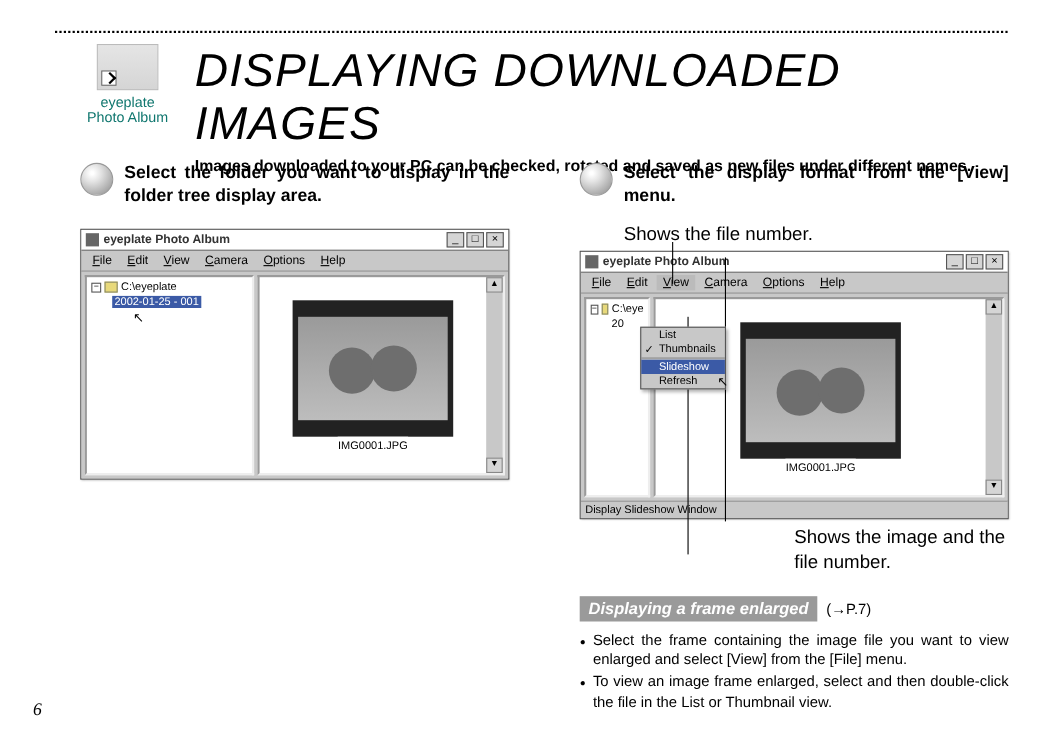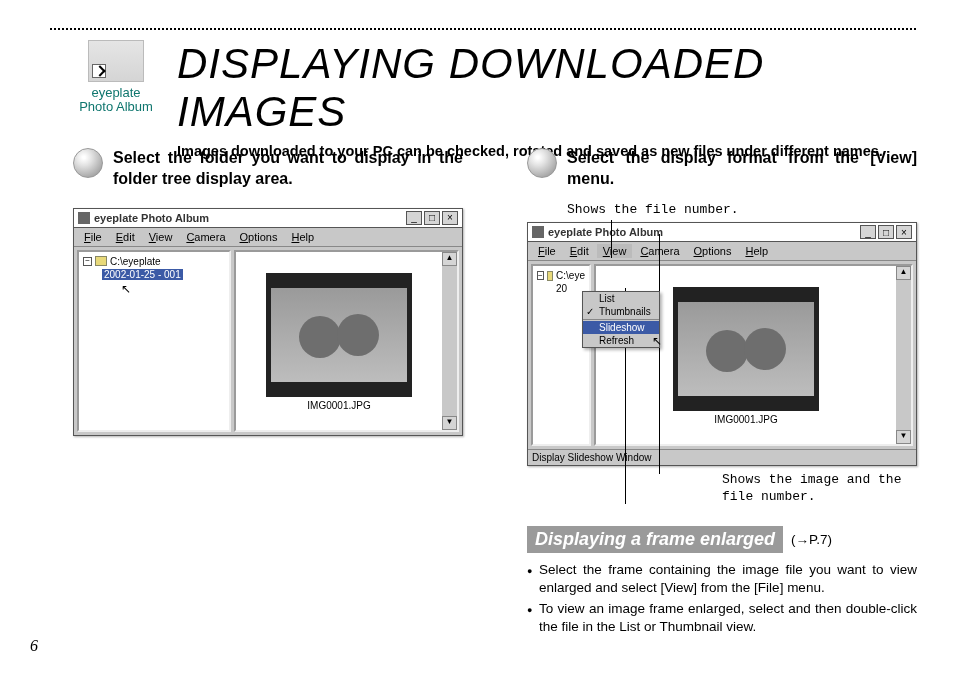--- a/index.html
+++ b/index.html
@@ -12,21 +12,21 @@
 .app-icon .arrow::before { content:""; position:absolute; left:3px; top:2px; width:6px; height:6px; border-top:2px solid #000; border-right:2px solid #000; transform: rotate(45deg); }
 .app-name { font-family: Liberation Sans, sans-serif; font-size: 13px; line-height: 1.1; text-align: center; color:#0f766e; }
 .title-col { flex: 1; }
 .page-title { font-family: Impact, "Arial Black", sans-serif; font-style: italic; font-size: 42px; letter-spacing: 1px; margin-bottom: 6px; }
 .intro { font-weight: bold; font-size: 14.5px; line-height: 1.35; text-align: justify; }
 .cols { position: absolute; top: 148px; left: 73px; right: 45px; display: flex; gap: 40px; }
 .col { flex: 1; position: relative; }
 .step-row { display: flex; gap: 10px; align-items: flex-start; margin-bottom: 12px; }
 .bullet-sphere { width: 30px; height: 30px; border-radius: 50%; background: radial-gradient(circle at 35% 30%, #fff 5%, #e3e3e3 30%, #888 100%); border: 1px solid #999; flex-shrink: 0; }
 .step-text { font-weight: bold; font-size: 16px; line-height: 1.3; text-align: justify; flex: 1; }
-.caption { font-size: 13px; line-height: 1.3; font-family: Liberation Mono, monospace; }
+.caption { font-size: 17px; line-height: 1.3; }
 .caption-num { margin-left: 40px; margin-bottom: 4px; }
 .caption-below { margin-left: 195px; margin-top: 6px; max-width: 200px; }
 .caption-slideshow { margin-top: 14px; margin-left: 32px; }
 
 .appwin { width: 390px; border: 1px solid #555; background: #c8c8c8; font-size: 11px; box-shadow: 1px 1px 2px rgba(0,0,0,.3); }
 .appwin .titlebar { background: #fff; border-bottom: 1px solid #555; padding: 2px 4px; display:flex; align-items:center; gap:4px; }
 .titlebar .ticon { width:12px; height:12px; background:#666; }
 .titlebar .ttext { flex:1; font-weight: bold; color:#333; }
 .titlebar .wctrl { display:flex; gap:2px; }
 .titlebar .wctrl span { width:16px; height:14px; border:1px solid #555; background:#d5d5d5; display:flex; align-items:center; justify-content:center; font-size:10px; }
@@ -61,21 +61,21 @@
 .dd-menu .mi.hi { background:#3b5aa6; color:#fff; }
 .dd-cursor { position:absolute; left:124px; top:73px; font-size:12px; z-index:6; }
 
 .line { position:absolute; background:#000; z-index:2; }
 
 .l-num-v { left:84px; top:18px; width:1px; height:38px; }
 .l-thumb-v { left:132px; top:32px; width:1px; height:240px; }
 .l-slide-v { left:98px; top:86px; width:1px; height:216px; }
 
 .subhead-row { display:flex; align-items:center; gap:8px; margin-top: 20px; }
-.subhead { background:#9a9a9a; color:#fff; font-weight:bold; font-style:italic; font-size:18px; padding:3px 8px; font-family: Arial, sans-serif; }
+.subhead { background:#9a9a9a; color:#fff; font-weight:bold; font-style:italic; font-size:15px; padding:3px 8px; font-family: Arial, sans-serif; }
 .pref { font-size:13.5px; }
 .bullets { margin-top:8px; }
 .bullets li { list-style:none; font-size:13.5px; line-height:1.35; text-align:justify; padding-left:12px; position:relative; margin-bottom:2px;}
 .bullets li::before { content:"●"; position:absolute; left:0; font-size:9px; top:4px; }
 .page-num { position:absolute; left:30px; bottom:22px; font-family:"Times New Roman",serif; font-style:italic; font-size:16px; }
 .col2-shift { margin-left: 24px; }
 .callout-wrap { position: relative; }
 </style>
 </head>
 <body>

